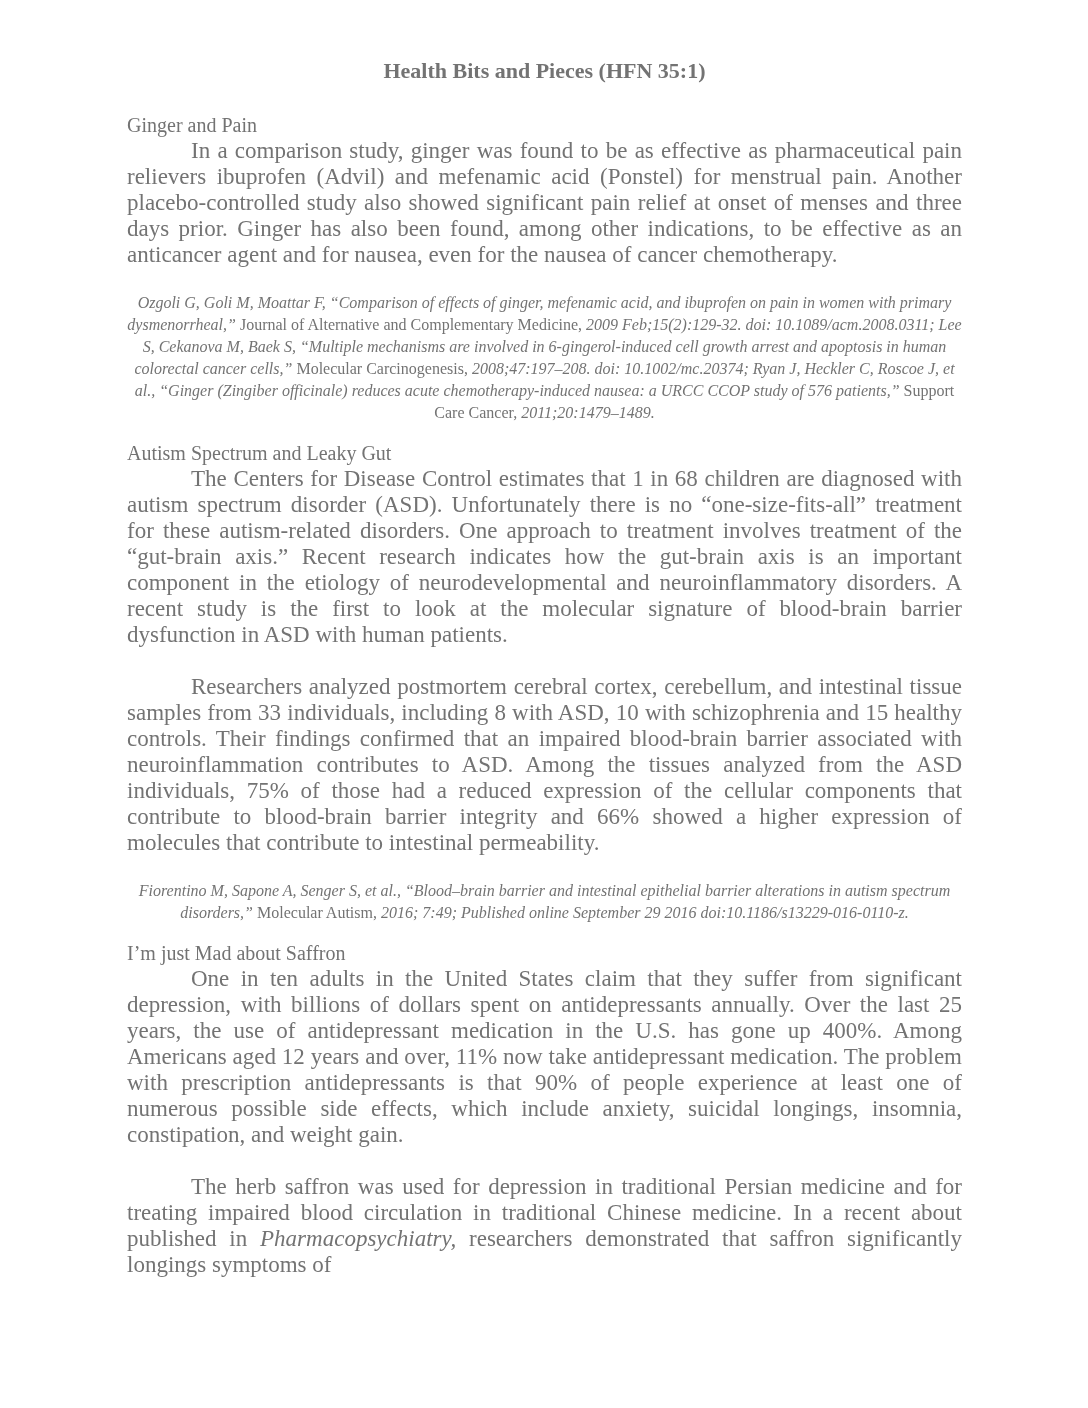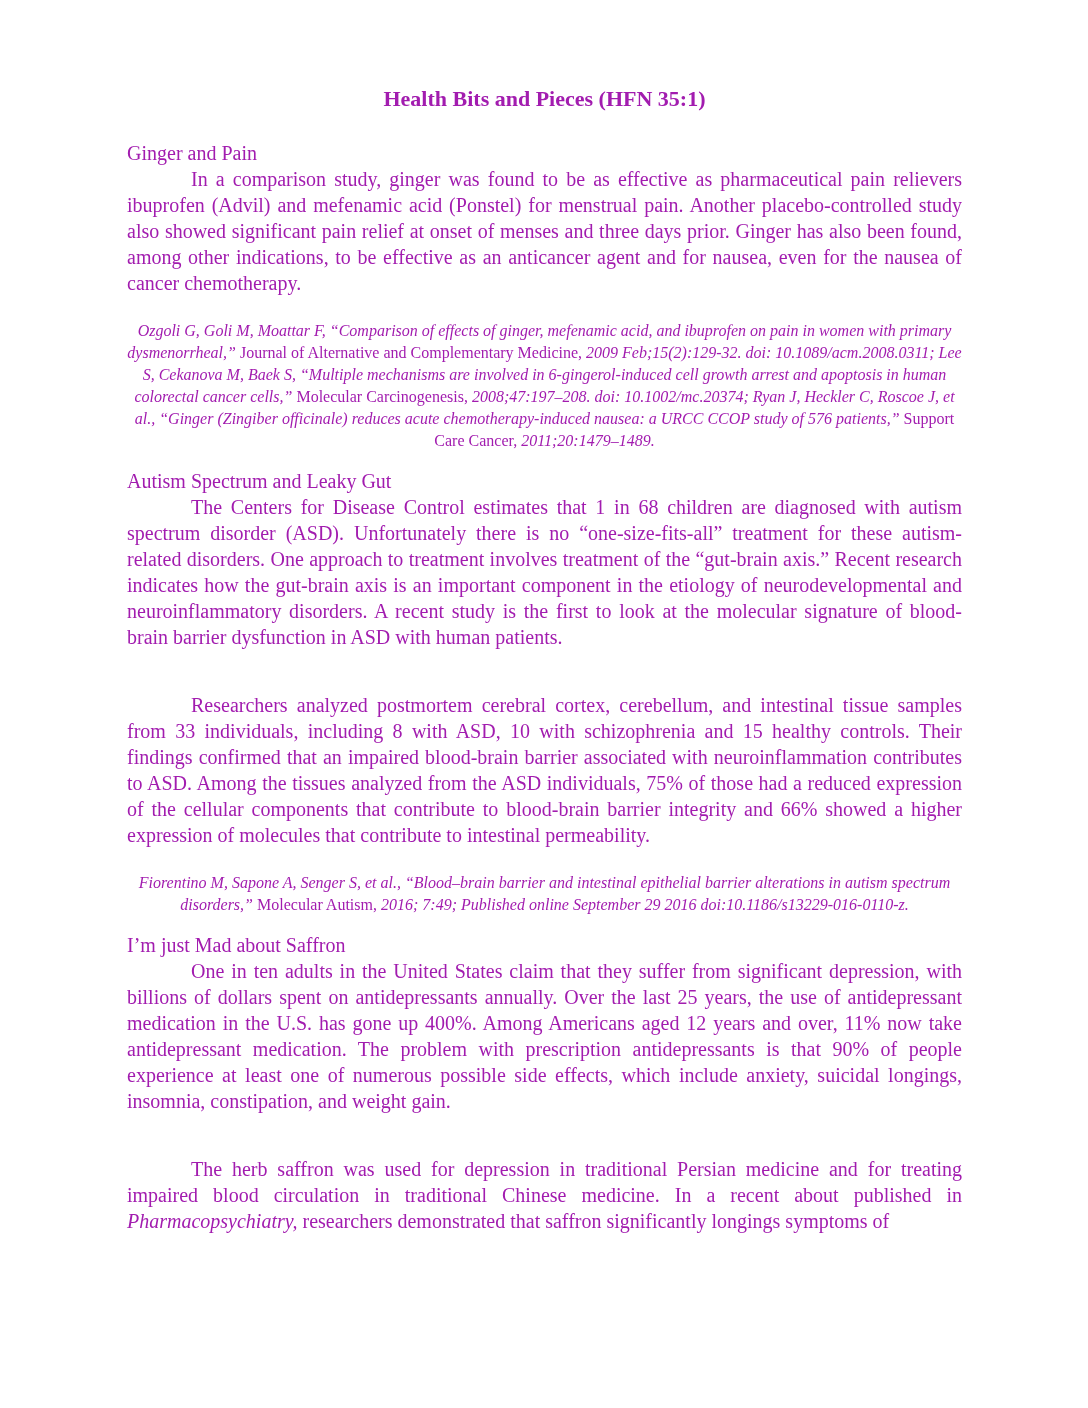--- a/index.html
+++ b/index.html
@@ -5,50 +5,50 @@
   html, body {
     margin: 0;
     padding: 0;
     background: #ffffff;
   }
   .page {
     position: relative;
     width: 1088px;
     height: 1408px;
     box-sizing: border-box;
-    padding: 84px 126px 0 127px;
+    padding: 56px 126px 0 127px;
     background: #ffffff;
-    color: #a21caf;
+    color: #737373;
     font-family: "Liberation Serif", serif;
     overflow: hidden;
   }
   .title-block {
     margin-bottom: 26px;
   }
   .title-line {
     text-align: center;
     font-weight: bold;
     font-size: 22px;
     line-height: 30px;
   }
   .heading {
     font-weight: normal;
     font-size: 20px;
     line-height: 26px;
     margin: 0;
   }
   .body-para {
     margin: 0;
-    font-size: 20px;
+    font-size: 23px;
     line-height: 26px;
     text-align: justify;
     text-indent: 64px;
   }
   .para-gap {
-    margin-top: 42px;
+    margin-top: 26px;
   }
   .citation {
     margin: 24px 0 0 0;
     font-size: 16px;
     line-height: 22px;
     text-align: center;
     font-style: italic;
   }
   .citation .rm {
     font-style: normal;

